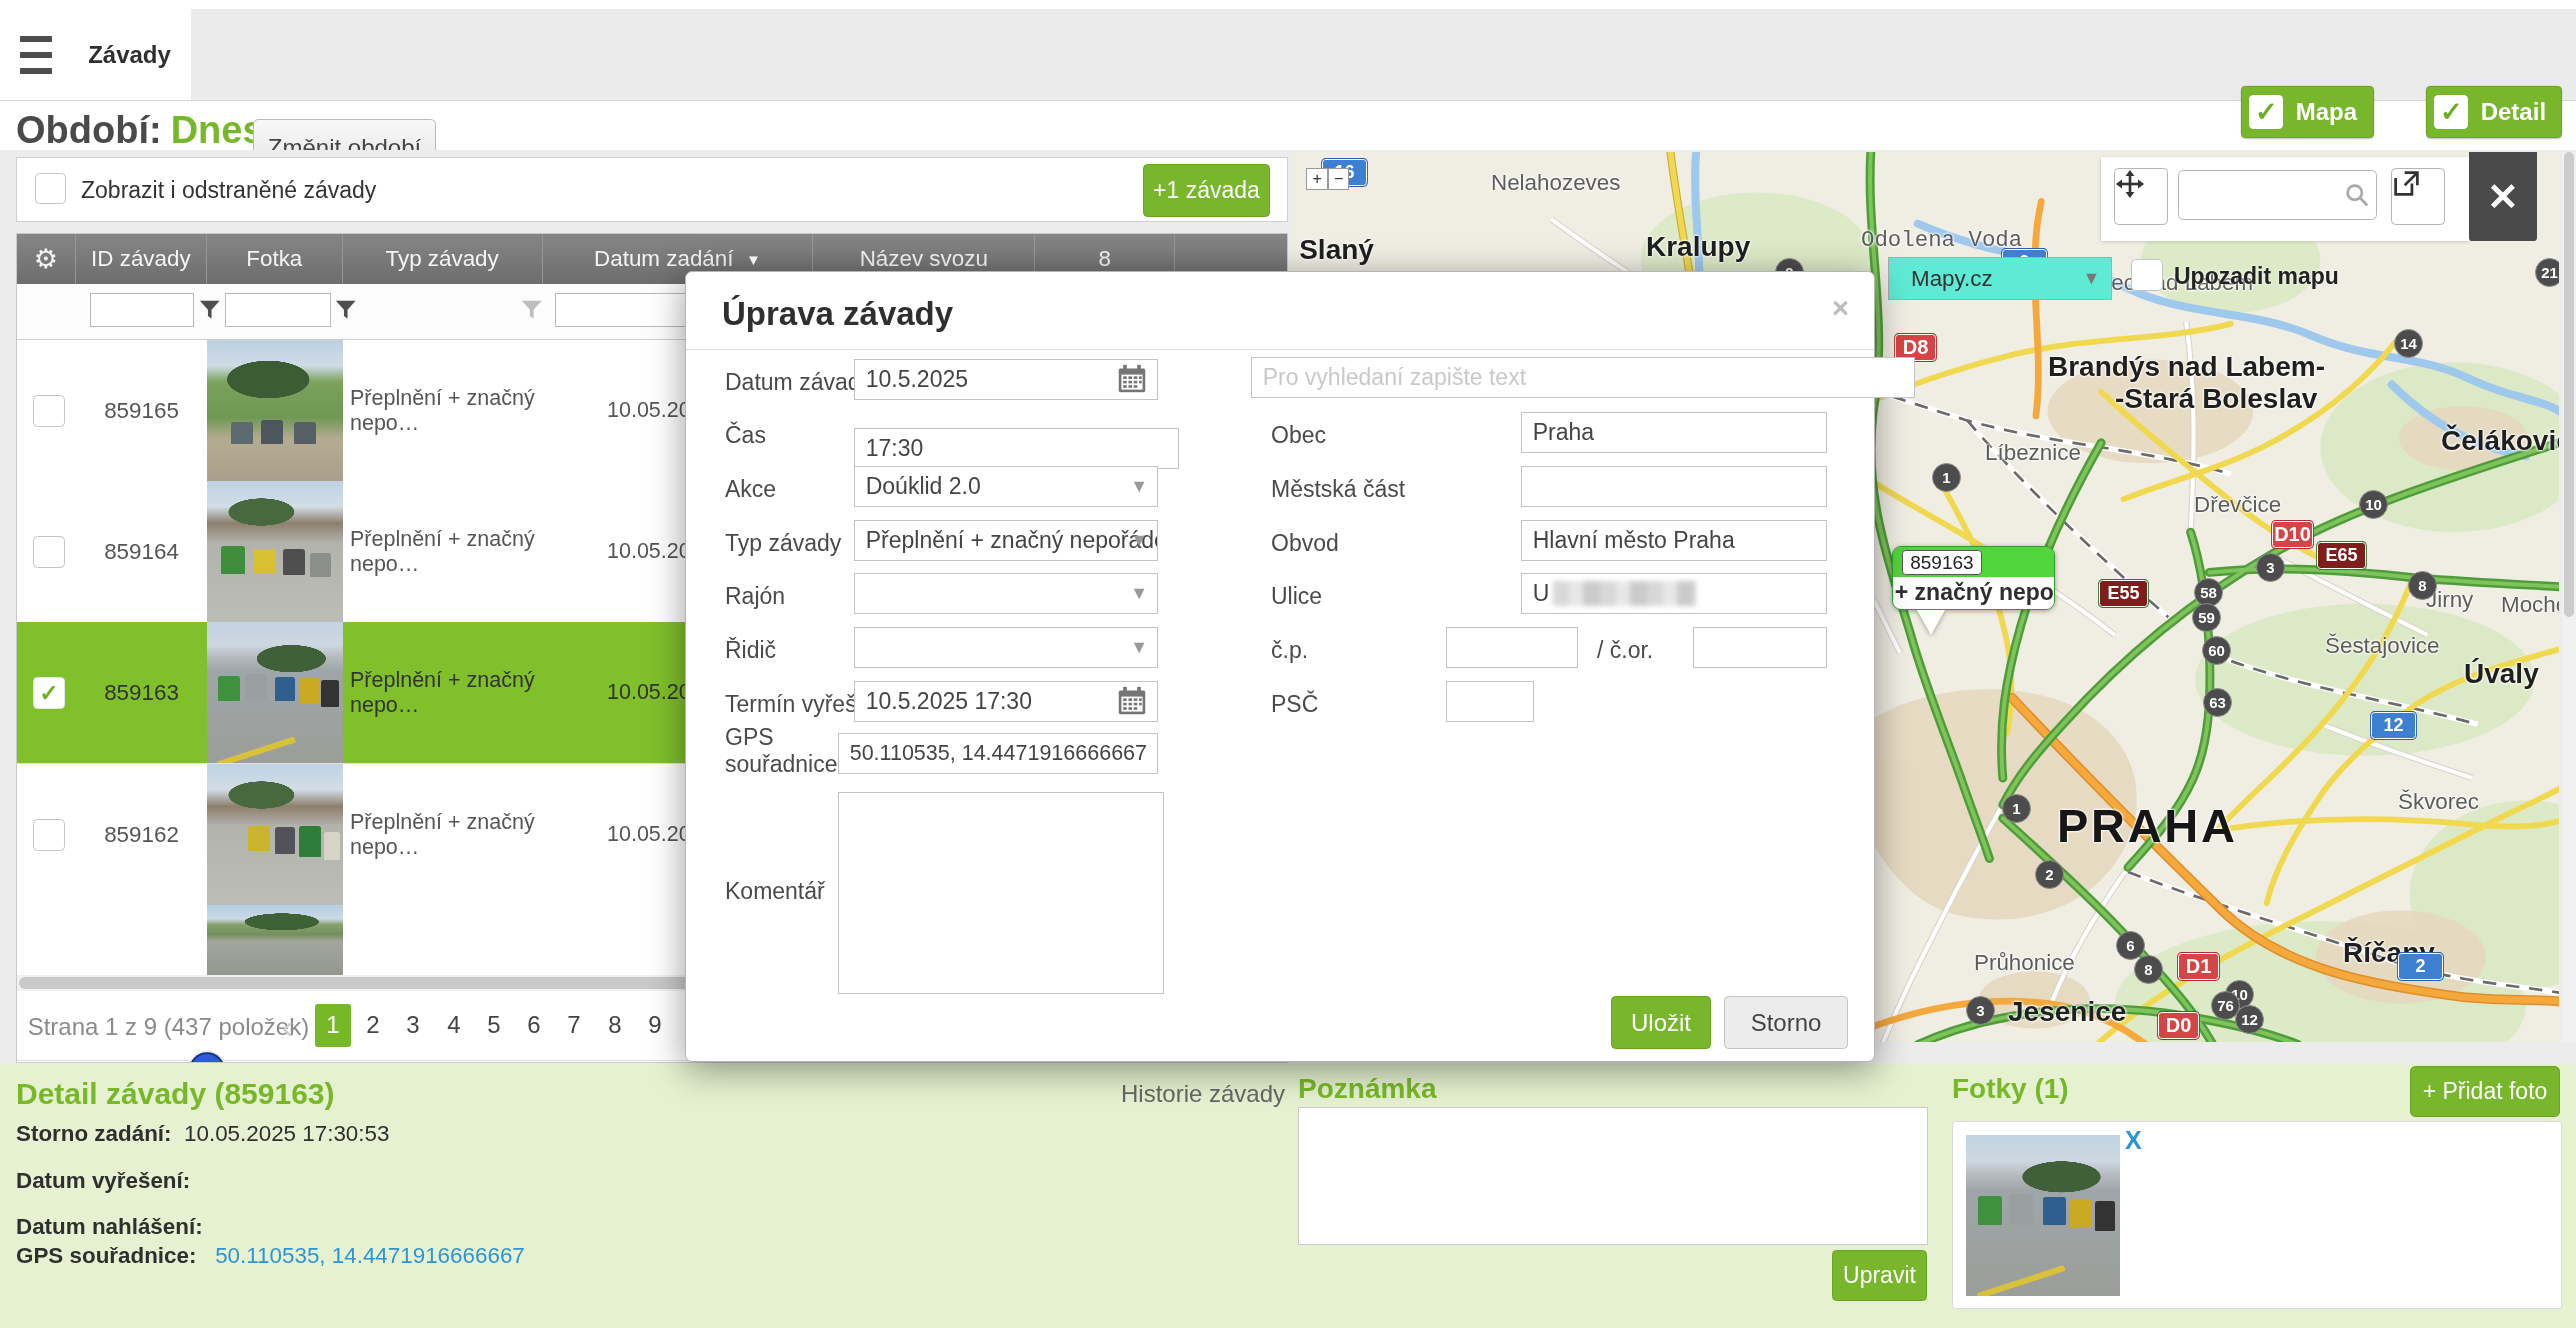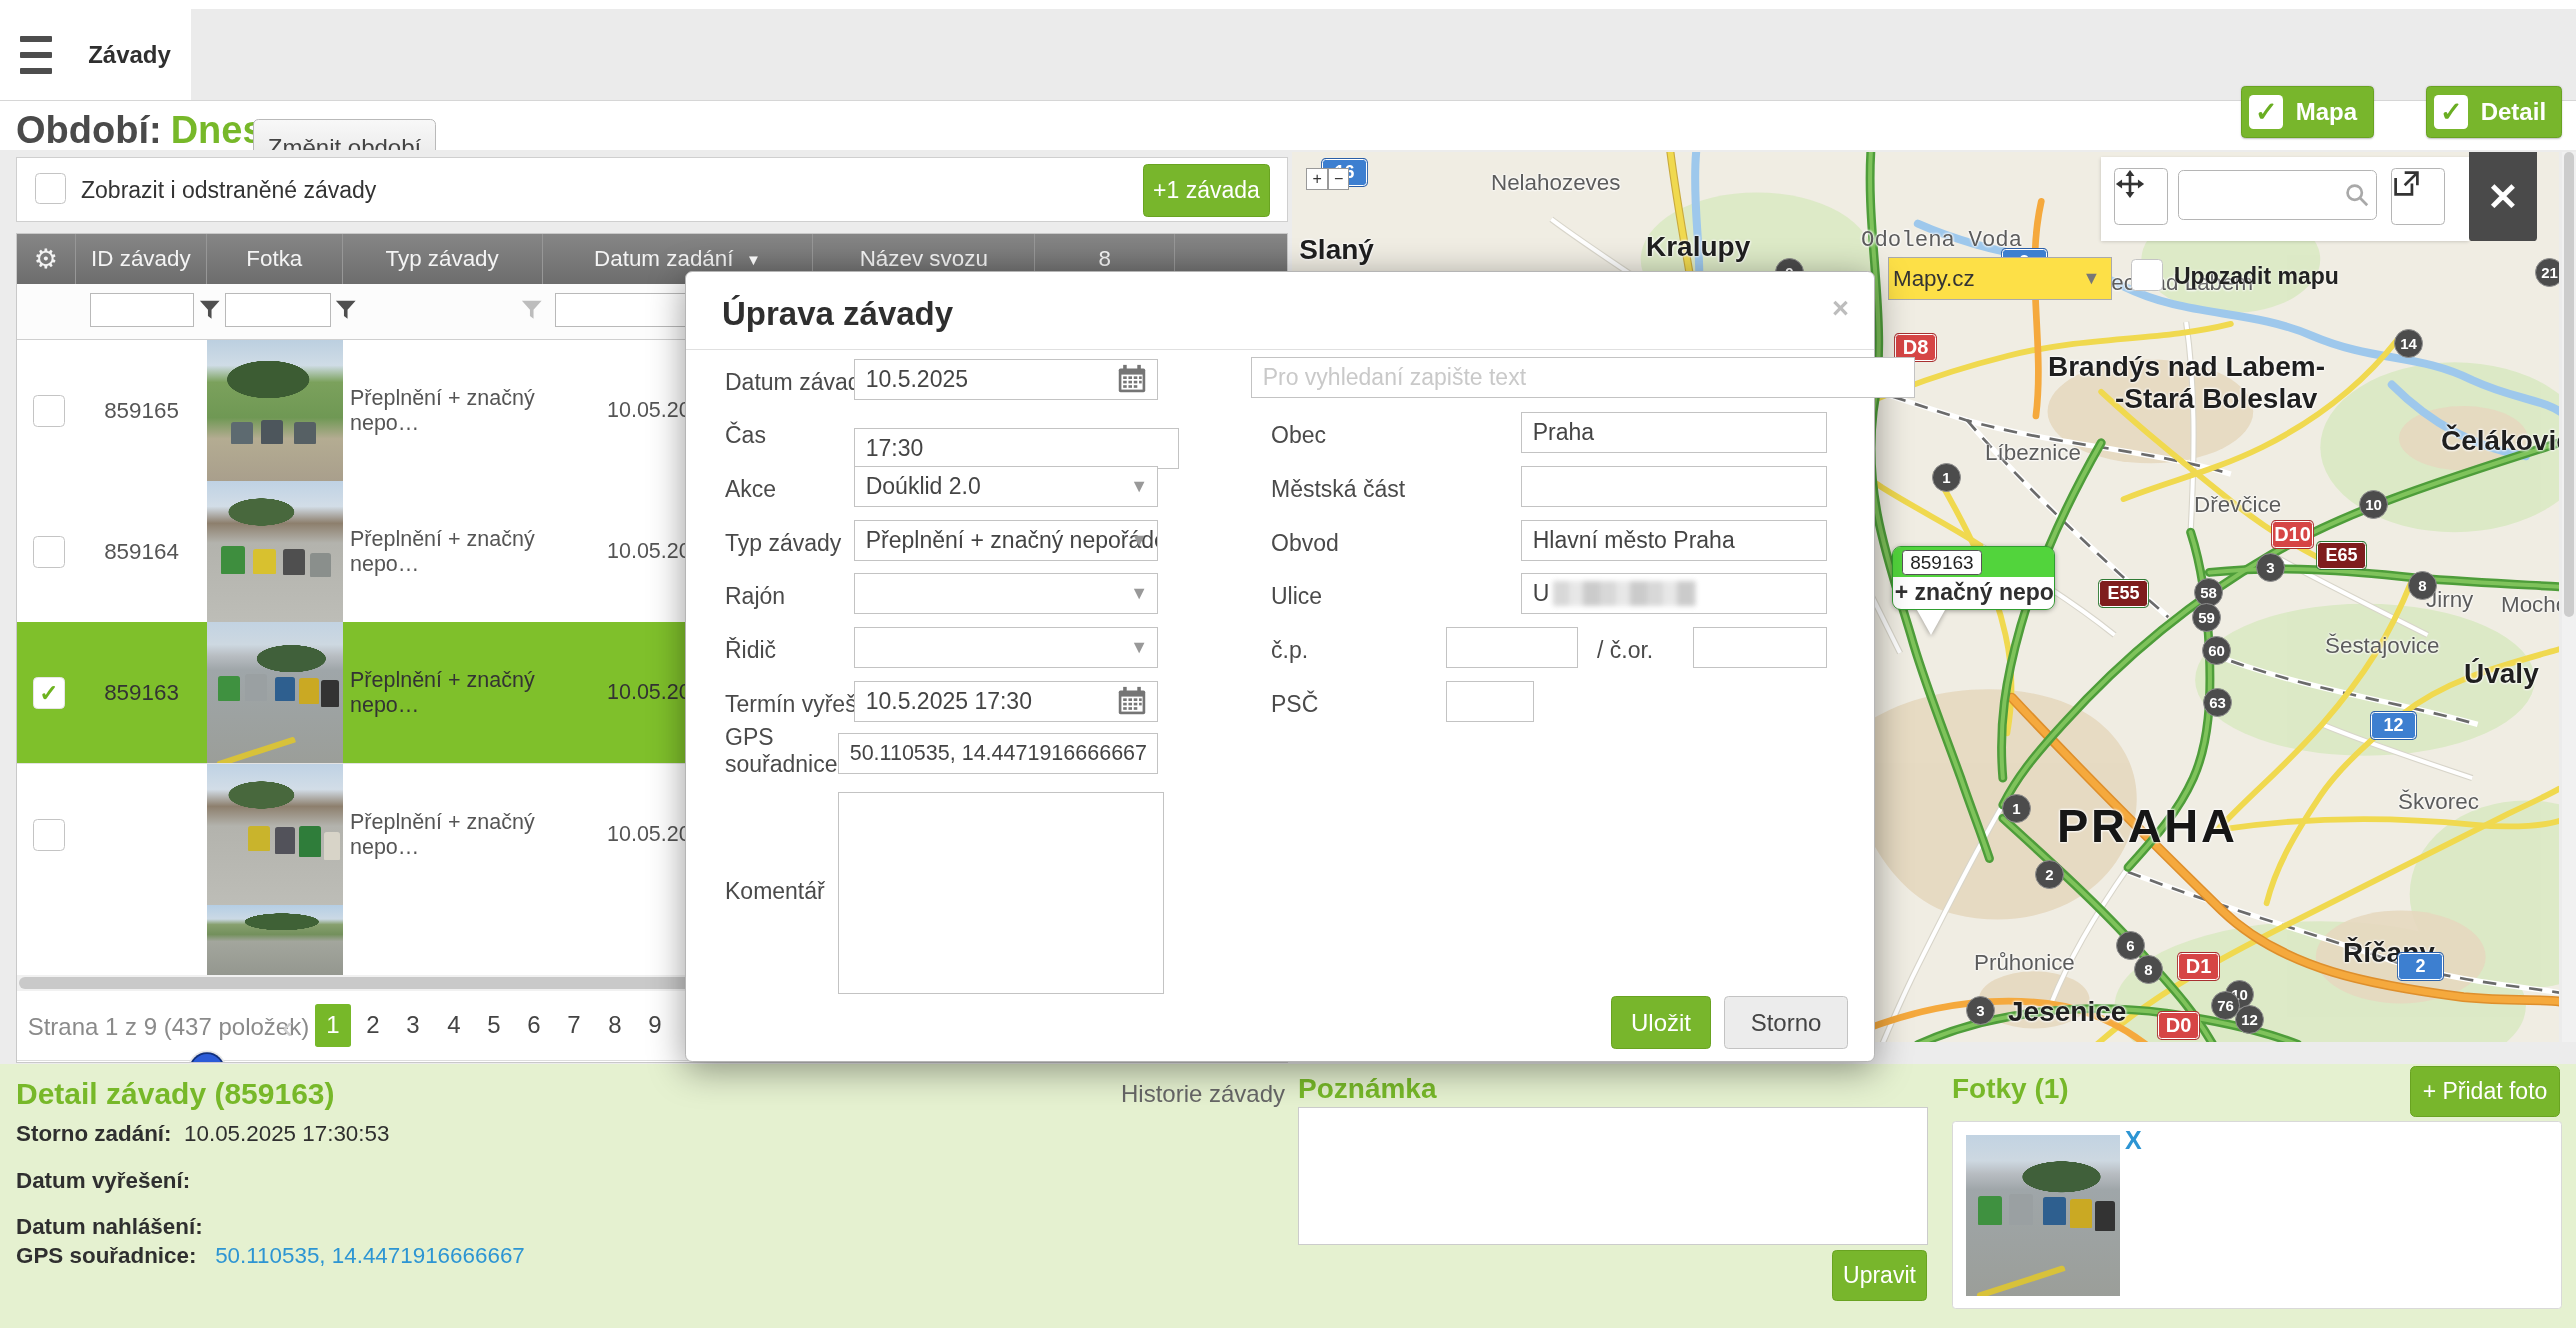--- a/index.html
+++ b/index.html
@@ -99,22 +99,22 @@
   .map-zoom{position:absolute;left:14.3px;top:16px;z-index:5;}
   .zbtn{width:21.5px;height:21.5px;background:#fff;border:0.9px solid #999;display:inline-flex;align-items:center;justify-content:center;
         font-size:16px;color:#333;cursor:pointer;box-sizing:border-box;}
   .map-toolbar{position:absolute;left:809px;top:5.4px;width:368px;height:84px;background:#fff;z-index:5;box-shadow:0 0.9px 3.6px rgba(0,0,0,.2);}
   .tool-btn{position:absolute;top:10.7px;width:52px;height:55px;background:#fff;border:0.9px solid #b5b5b5;border-radius:4.5px;
             display:flex;align-items:center;justify-content:center;cursor:pointer;}
   .map-search{position:absolute;left:77px;top:12.5px;width:199px;height:50px;border:0.9px solid #b5b5b5;border-radius:5.4px;
               font-size:21.5px;padding:0 39px 0 10.7px;box-sizing:border-box;}
   .map-close-strip{position:absolute;left:1177px;top:0;width:68px;height:89px;background:#4a4a4a;z-index:5;
                    display:flex;align-items:center;justify-content:center;color:#fff;font-size:38px;font-weight:bold;cursor:pointer;border-radius:0 0 3.6px 3.6px;}
-  .map-provider{position:absolute;left:596px;top:105px;width:224px;height:43px;background:#fde047;border:0.9px solid #aaa;z-index:5;
-                display:flex;align-items:center;font-size:22.4px;color:#333;padding-left:4px;box-sizing:border-box;cursor:pointer;}
+  .map-provider{position:absolute;left:596px;top:105px;width:224px;height:43px;background:#5eead4;border:0.9px solid #aaa;z-index:5;
+                display:flex;align-items:center;font-size:22.4px;color:#333;padding-left:22px;box-sizing:border-box;cursor:pointer;}
   .map-provider .caret{position:absolute;right:10.7px;color:#777;font-size:18px;}
   .dim-cb{position:absolute;left:839px;top:107px;width:30px;height:30px;z-index:5;}
   .dim-label{position:absolute;left:882px;top:111px;font-size:23px;font-weight:bold;color:#222;z-index:5;text-shadow:0 0 2.7px #fff;}
 
   .marker{position:absolute;left:600px;top:394px;z-index:6;filter:drop-shadow(0 1.8px 2.7px rgba(0,0,0,.35));}
   .marker-body{width:161px;border-radius:9px;overflow:hidden;border:0.9px solid #2f9e2f;}
   .marker-top{background:#52d43c;height:30px;display:flex;align-items:center;padding-left:9px;}
   .marker-id{background:#fff;border:0.9px solid #555;border-radius:3.6px;font-size:19px;color:#222;padding:0 7.2px;line-height:23px;}
   .marker-text{background:#fff;font-size:23px;font-weight:bold;color:#2f2f2f;padding:1.8px 5.4px 3.6px 1.8px;white-space:nowrap;}
   .marker-tip{width:0;height:0;border-left:14.3px solid transparent;border-right:14.3px solid transparent;border-top:25px solid #fff;margin-left:25px;}
@@ -501,20 +501,21 @@
             <span class="bin" style="left:84%;bottom:40%;width:13%;height:19%;background:#333;"></span>
             <span class="bin" style="left:6%;bottom:6%;width:60%;height:4%;background:#d8c23a;transform:rotate(-18deg);"></span>
           </div>
         </div>
         <div class="cell-type">Přeplnění + značný nepo…</div>
         <div class="cell-date">10.05.2025</div>
       </div>
 
       <div class="drow" style="top:530px;">
         <div class="cb row-cb"></div>
+        <div class="cell-id">859162</div>
         <div class="cell-photo">
           <div class="ph walk">
             <span class="bin" style="left:30%;bottom:38%;width:16%;height:18%;background:#c9b42c;"></span>
             <span class="bin" style="left:50%;bottom:36%;width:15%;height:19%;background:#52525a;"></span>
             <span class="bin" style="left:68%;bottom:34%;width:16%;height:22%;background:#2f7d3a;"></span>
             <span class="bin" style="left:86%;bottom:32%;width:12%;height:20%;background:#d8d4c8;"></span>
           </div>
         </div>
         <div class="cell-type">Přeplnění + značný nepo…</div>
         <div class="cell-date">10.05.2025</div>

